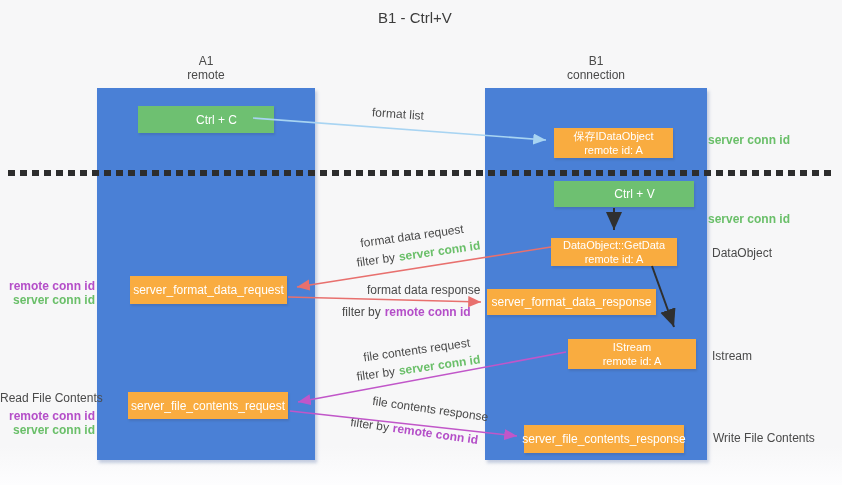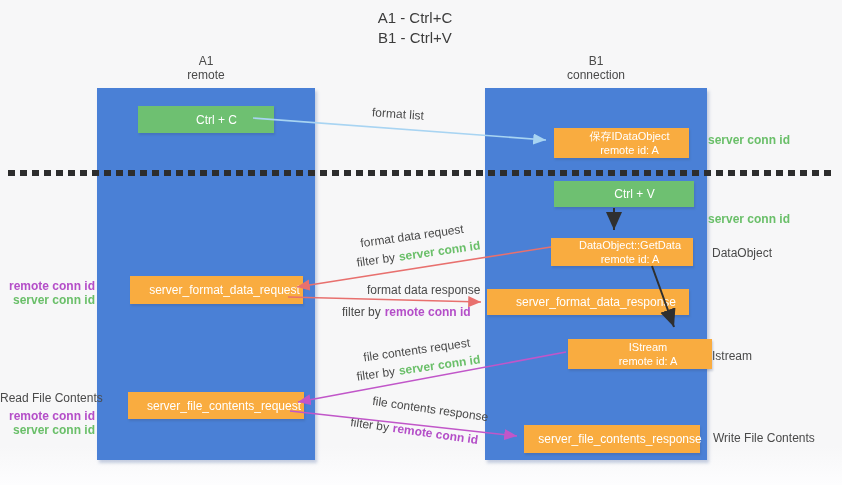--- a/index.html
+++ b/index.html
@@ -28,41 +28,40 @@
     position:absolute; left:8px; top:170px; width:824px; height:6px; z-index:3;
     background:repeating-linear-gradient(90deg, #2d2d2d 0 7px, transparent 7px 12px);
   }
   .box {
     position:absolute; z-index:4; display:flex; flex-direction:column;
     align-items:center; justify-content:center; text-align:center;
     color:#ffffff; font-size:12px; line-height:14px;
     box-shadow:1px 2px 2px rgba(60,80,120,.25); white-space:nowrap;
   }
   .green  { background:#6EC071;padding-left:21px; }
-  .orange { background:#F9AC40;padding-left:16px; }
+  .orange { background:#F9AC40; }
   .box .l2 { font-size:11px; }
   .side { position:absolute; font-size:12px; line-height:14px; white-space:nowrap; z-index:3; }
   .gray  { color:#4a4a4a; }
   .bg    { color:#6ABF69; font-weight:bold; }
   .bm    { color:#B44EC8; font-weight:bold; }
   .right-align { left:0; width:95px; text-align:right; }
   .edge { position:absolute; font-size:12px; color:#4a4a4a; white-space:nowrap; z-index:3; }
   .edge .bg, .edge .bm { margin-left:4px; }
   .rot-up   { transform:rotate(-8deg); }
   .rot-down { transform:rotate(8deg); }
   .rot-list { transform:rotate(4deg); }
   .arrows { position:absolute; left:0; top:0; z-index:6; pointer-events:none; }
 </style>
 </head>
 <body>
 
 <div class="canvas">
 
   <div class="title">
-    <div>A1 - Ctrl+C</div>
     <div>B1 - Ctrl+V</div>
   </div>
 
   <div class="lane-header left">
     <div>A1</div>
     <div>remote</div>
   </div>
   <div class="lane-header right">
     <div>B1</div>
     <div>connection</div>
@@ -88,21 +87,21 @@
 
   <div class="box orange" style="left:551px; top:238px; width:126px; height:28px;">
     <div class="l2">DataObject::GetData</div>
     <div class="l2">remote id: A</div>
   </div>
 
   <div class="box orange" style="left:130px; top:276px; width:157px; height:28px;">
     <div>server_format_data_request</div>
   </div>
 
-  <div class="box orange" style="left:487px; top:289px; width:186px; height:26px;">
+  <div class="box orange" style="left:487px; top:289px; width:169px; height:26px;">
     <div>server_format_data_response</div>
   </div>
 
   <div class="box orange" style="left:568px; top:339px; width:128px; height:30px;">
     <div class="l2">IStream</div>
     <div class="l2">remote id: A</div>
   </div>
 
   <div class="box orange" style="left:128px; top:392px; width:160px; height:27px;">
     <div>server_file_contents_request</div>

